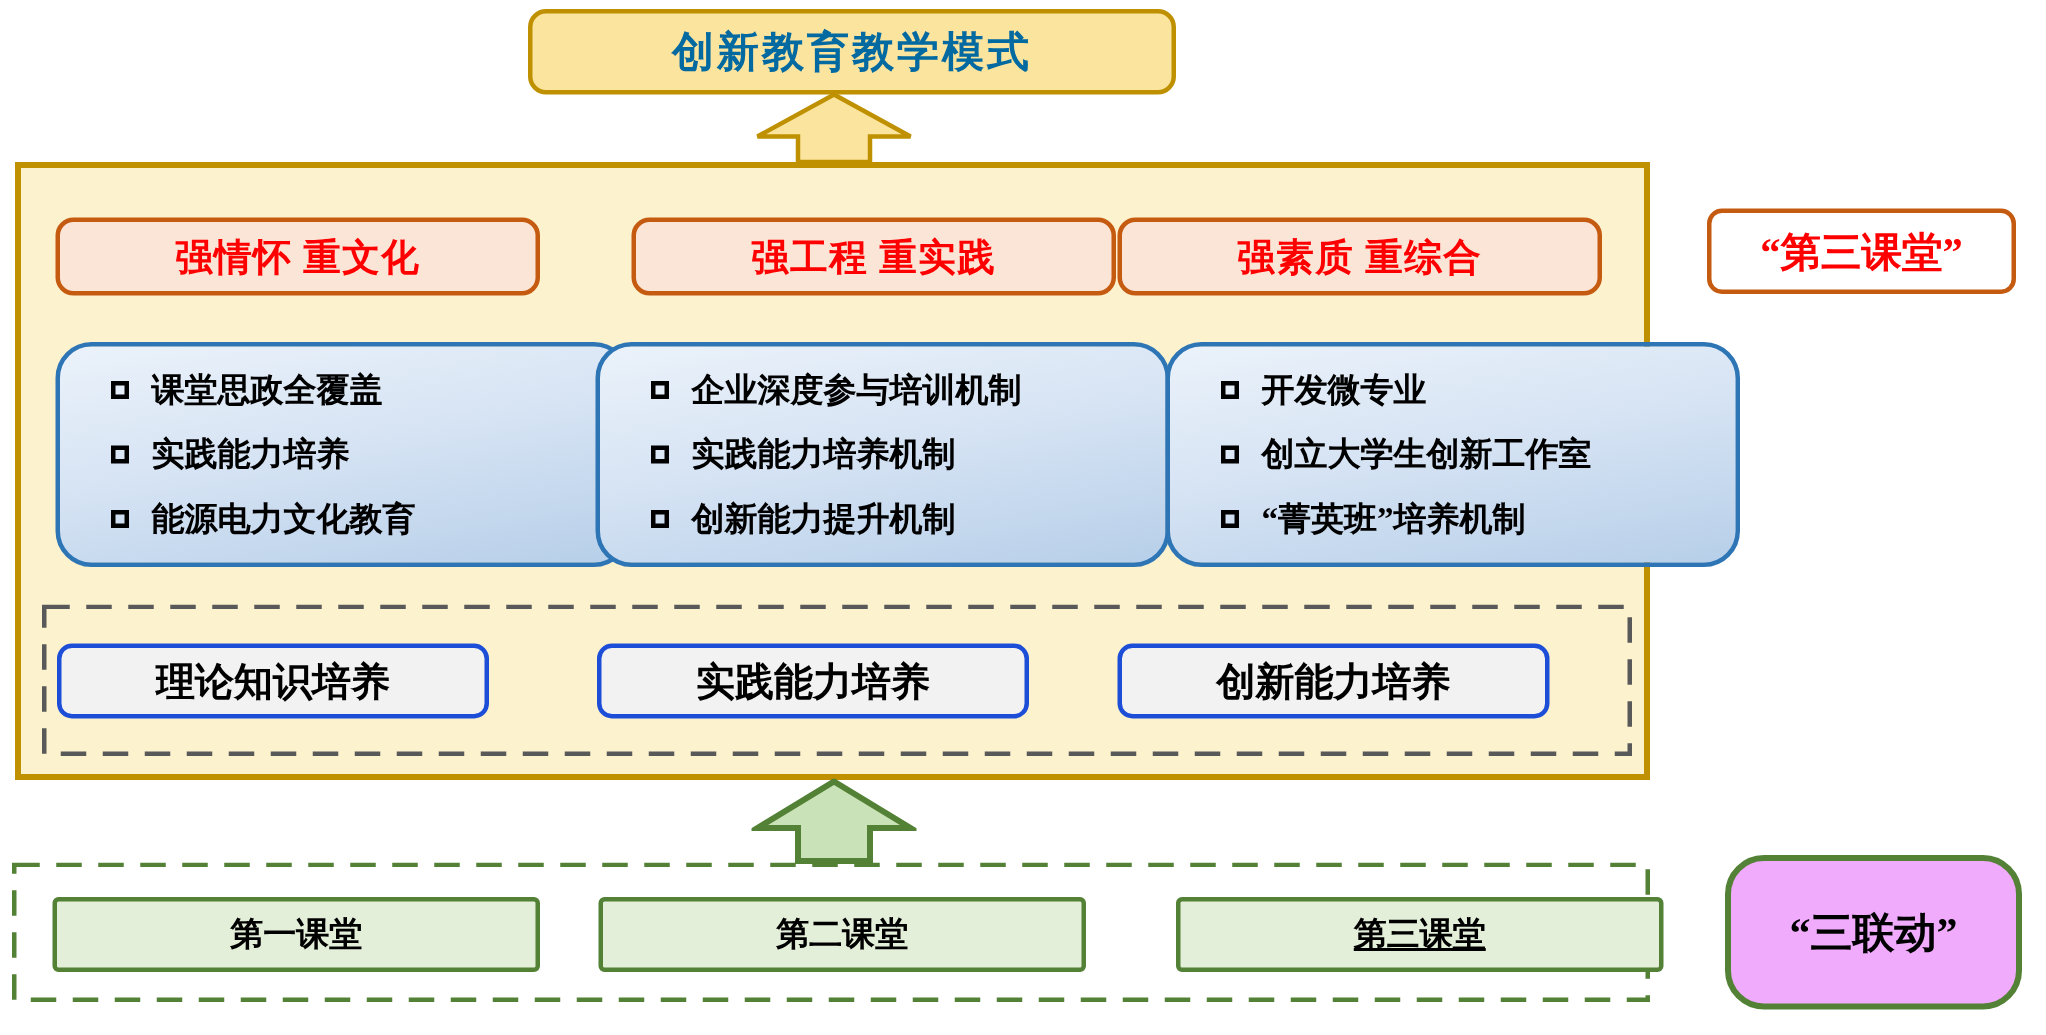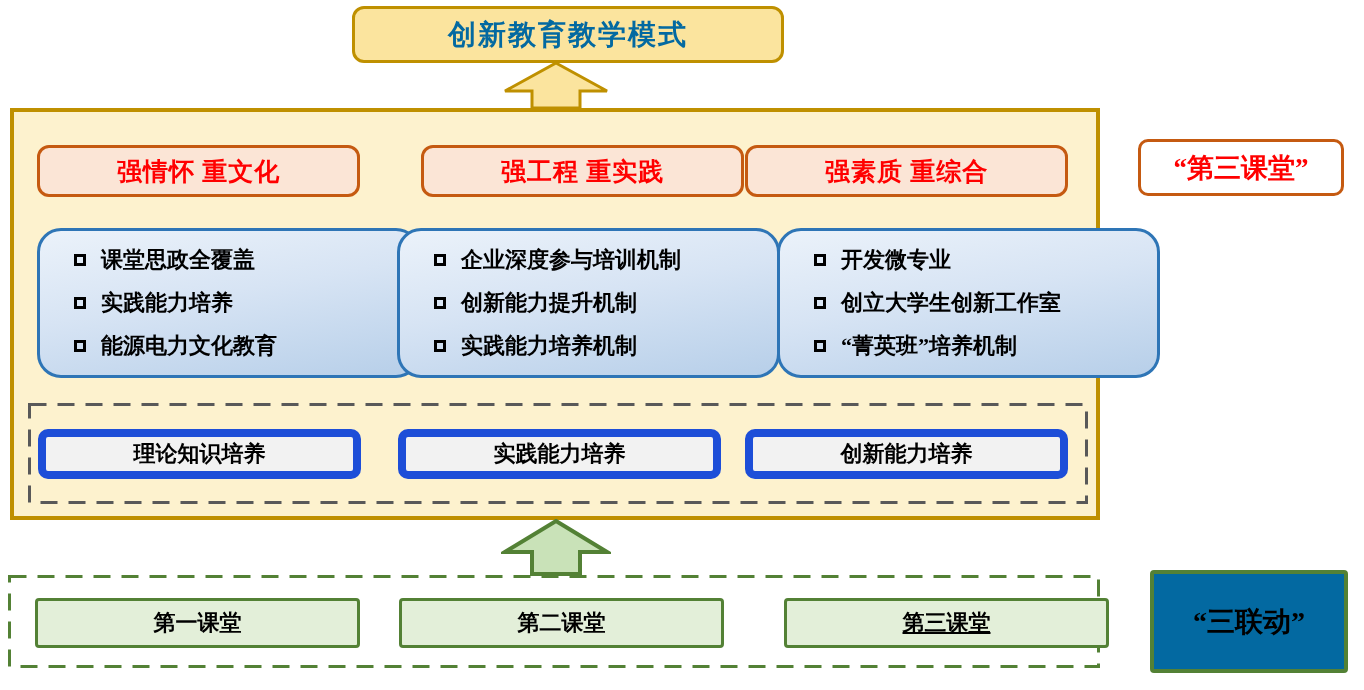--- a/index.html
+++ b/index.html
@@ -47,24 +47,24 @@
   .blue-1 { left: 37px; } .blue-2 { left: 397px; } .blue-3 { left: 745px; margin-left: 32px; }
   .blue-item { display: flex; align-items: center; font-size: 22px; color: #000; white-space: nowrap; }
   .sq-bullet {
     flex: 0 0 auto; width: 12px; height: 12px;
     border: 3px solid #000; margin-right: 15px; background: transparent;
   }
 
   
   .dash-gray { left: 28px; top: 403px; width: 1060px; height: 101px; }
   .gray-box {
-    top: 429px; height: 50px; width: 323px;
-    background: #F2F2F2; border: 8px solid #1d4ed8; border-radius: 10px;
+    top: 429px; height: 50px; width: 288px;
+    background: #F2F2F2; border: 3px solid #1d4ed8; border-radius: 10px;
     display: flex; align-items: center; justify-content: center;
-    font-size: 22px; color: #000;
+    font-size: 26px; color: #000;
   }
   .gray-1 { left: 38px; } .gray-2 { left: 398px; } .gray-3 { left: 745px; }
 
   
   .dash-green { left: 8px; top: 575px; width: 1092px; height: 93px; }
   .green-box {
     top: 598px; height: 50px; width: 325px;
     background: #E3EFD9; border: 3px solid #538135; border-radius: 4px;
     display: flex; align-items: center; justify-content: center;
     font-size: 22px; color: #000;
@@ -73,21 +73,21 @@
 
   
   .label-top-right {
     left: 1138px; top: 139px; width: 206px; height: 57px;
     background: #fff; border: 3px solid #C55A11; border-radius: 10px;
     display: flex; align-items: center; justify-content: center;
     font-size: 27px; color: #FF0000;
   }
   .label-bottom-right {
     left: 1150px; top: 570px; width: 198px; height: 103px;
-    background: #0369a1; border: 4px solid #538135; border-radius: 4px;
+    background: #f0abfc; border: 4px solid #538135; border-radius: 26px;
     display: flex; align-items: center; justify-content: center;
     font-size: 28px; color: #000;
   }
 
   svg { display: block; }
 </style>
 </head>
 <body>
 
 <div id="canvas">
@@ -118,25 +118,25 @@
         <span>能源电力文化教育</span>
       </div>
   </div>
   <div class="abs blue-box blue-2">
     <div class="blue-item">
         <span class="sq-bullet"></span>
         <span>企业深度参与培训机制</span>
       </div>
     <div class="blue-item">
         <span class="sq-bullet"></span>
-        <span>创新能力提升机制</span>
+        <span>实践能力培养机制</span>
       </div>
     <div class="blue-item">
         <span class="sq-bullet"></span>
-        <span>实践能力培养机制</span>
+        <span>创新能力提升机制</span>
       </div>
   </div>
   <div class="abs blue-box blue-3">
     <div class="blue-item">
         <span class="sq-bullet"></span>
         <span>开发微专业</span>
       </div>
     <div class="blue-item">
         <span class="sq-bullet"></span>
         <span>创立大学生创新工作室</span>

